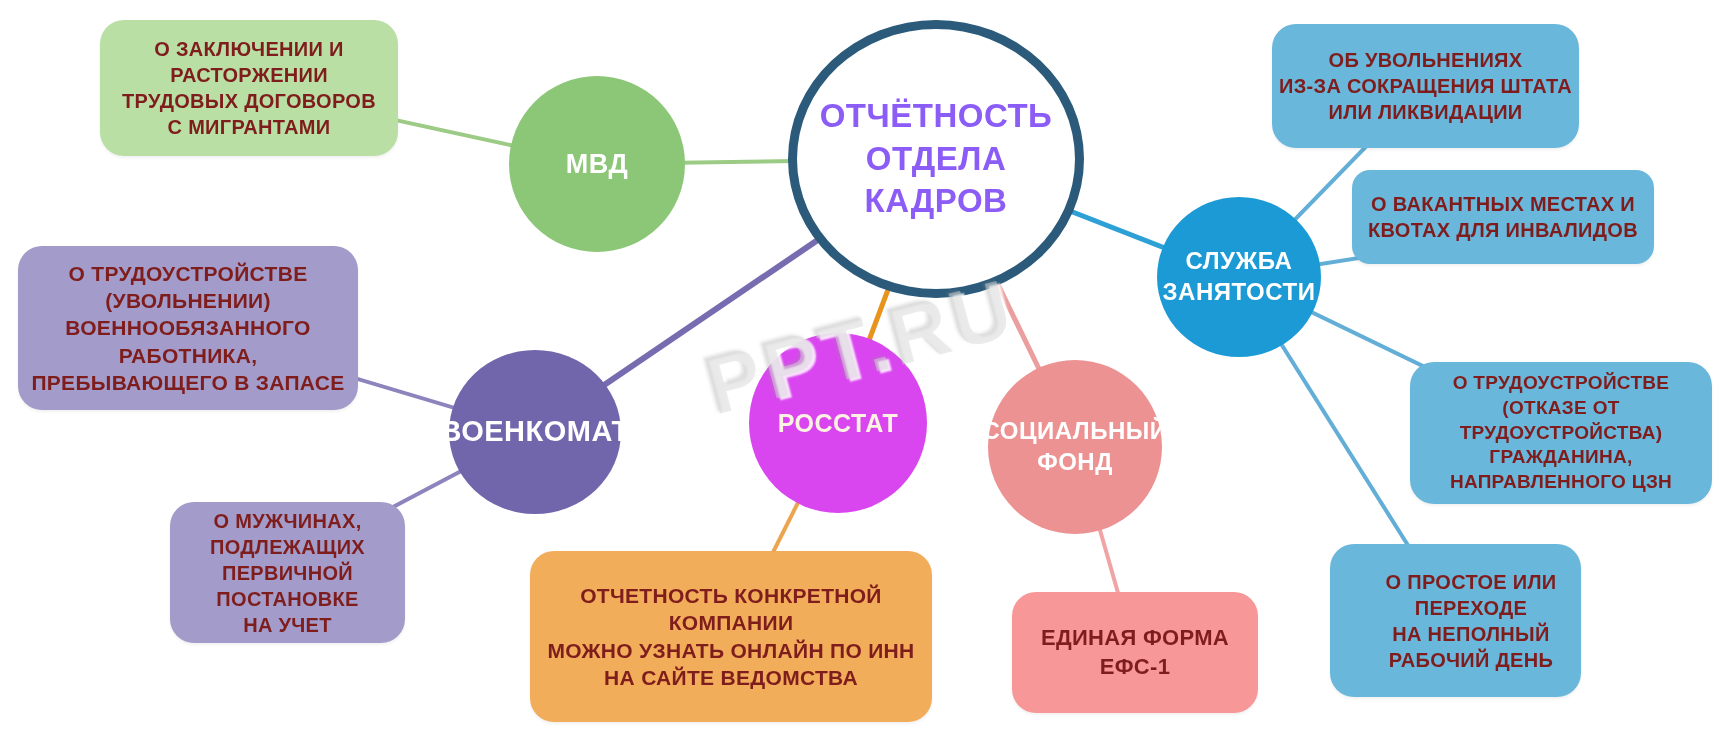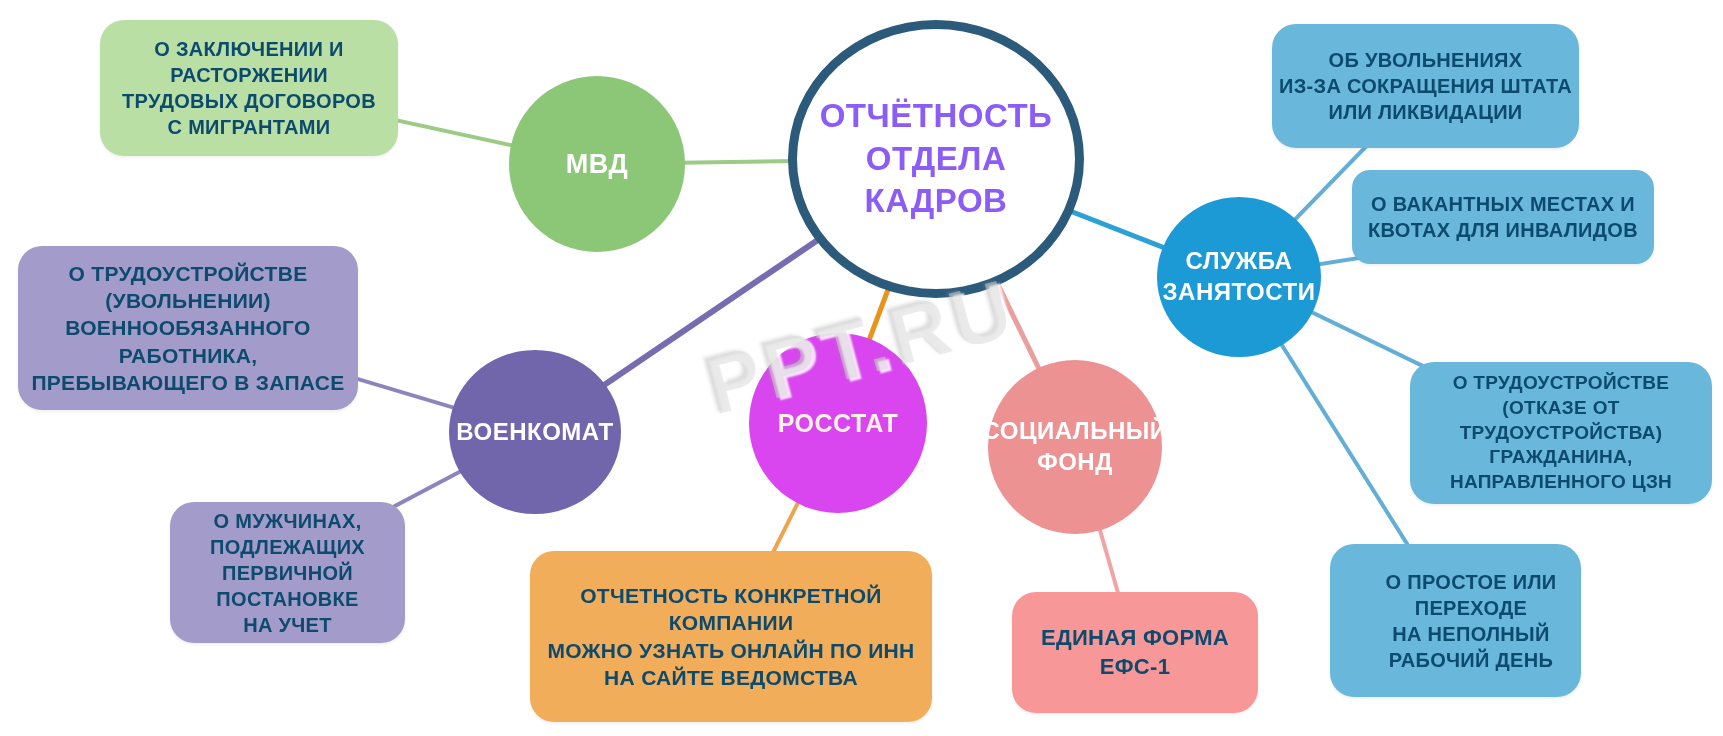--- a/index.html
+++ b/index.html
@@ -14,29 +14,29 @@
     display: flex; align-items: center; justify-content: center;
     text-align: center; color: #ffffff; font-weight: 700;
     white-space: pre-line; line-height: 1.28; letter-spacing: 0.5px;
   }
   #center-circle {
     left: 788px; top: 20px; width: 296px; height: 278px;
     background: #ffffff; border: 9px solid #2b5a7a;
     color: #8b5cf6; font-size: 33px; line-height: 1.3; z-index: 2;
   }
   #node-mvd        { left: 509px; top: 76px;  width: 176px; height: 176px; background: #8cc778; font-size: 27px; }
-  #node-voenkomat  { left: 449px; top: 350px; width: 172px; height: 164px; background: #7166ac; font-size: 24px; }
+  #node-voenkomat  { left: 449px; top: 350px; width: 172px; height: 164px; background: #7166ac; font-size: 29px; }
   #node-rosstat    { left: 749px; top: 333px; width: 178px; height: 180px; background: #d946ef; font-size: 25px; color: #fbf2e2; }
   #node-social     { left: 988px; top: 360px; width: 174px; height: 174px; background: #ec9292; font-size: 24px; }
   #node-employment { left: 1157px; top: 197px; width: 164px; height: 160px; background: #1c9ad5; font-size: 24px; }
 
   .box {
     position: absolute; z-index: 2; border-radius: 24px;
     display: flex; align-items: center; justify-content: center;
-    text-align: center; color: #0c4a6e; font-weight: 700; font-size: 20px;
+    text-align: center; color: #7f1d1d; font-weight: 700; font-size: 20px;
     line-height: 1.3; white-space: pre-line; letter-spacing: 0.3px;
     box-shadow: 0 2px 3px rgba(0,0,0,0.06);
   }
   #box-migrants            { left: 100px;  top: 20px;  width: 298px; height: 136px; background: #b9dfa5; }
   #box-military-employment { left: 18px;   top: 246px; width: 340px; height: 164px; background: #a39cca; font-size: 21px; }
   #box-men-register        { left: 170px;  top: 502px; width: 235px; height: 141px; background: #a39cca; }
   #box-rosstat-info        { left: 530px;  top: 551px; width: 402px; height: 171px; background: #f2ad5b; font-size: 21px; }
   #box-efs                 { left: 1012px; top: 592px; width: 246px; height: 121px; background: #f89797; font-size: 22px; }
   #box-dismissals          { left: 1272px; top: 24px;  width: 307px; height: 124px; background: #6ab7dc; }
   #box-vacancies           { left: 1352px; top: 170px; width: 302px; height: 94px; background: #6ab7dc; border-radius: 18px; }

